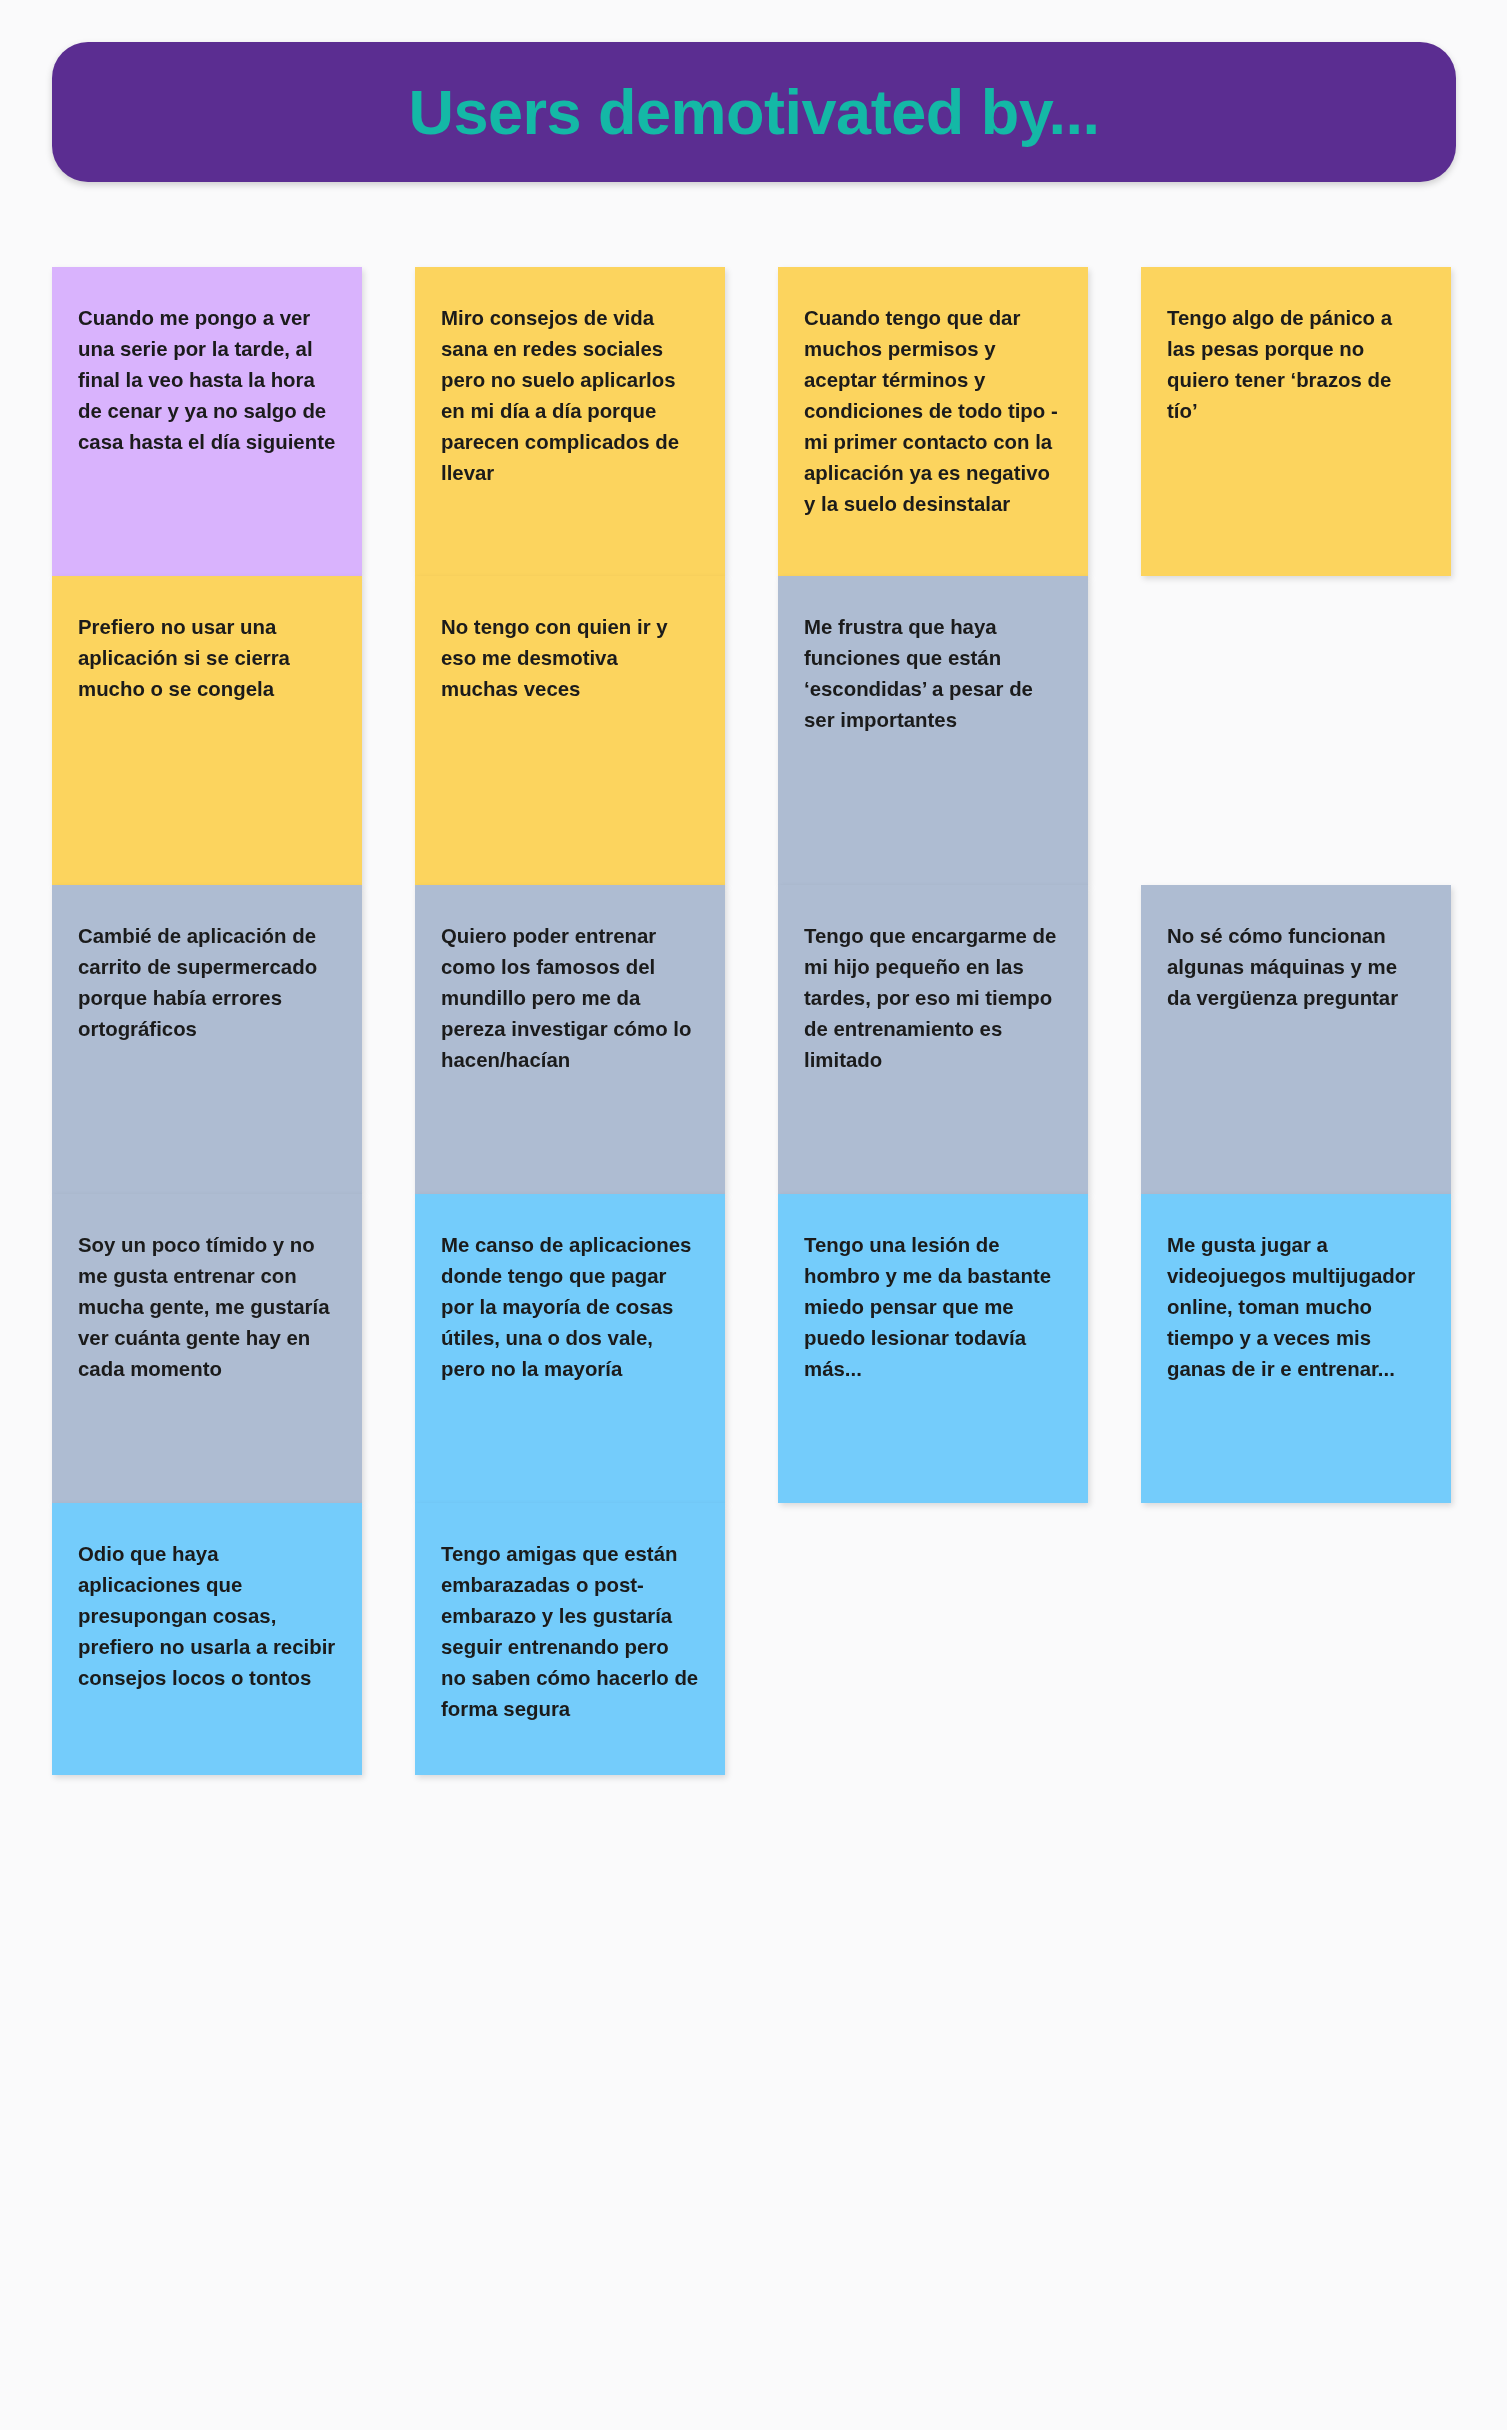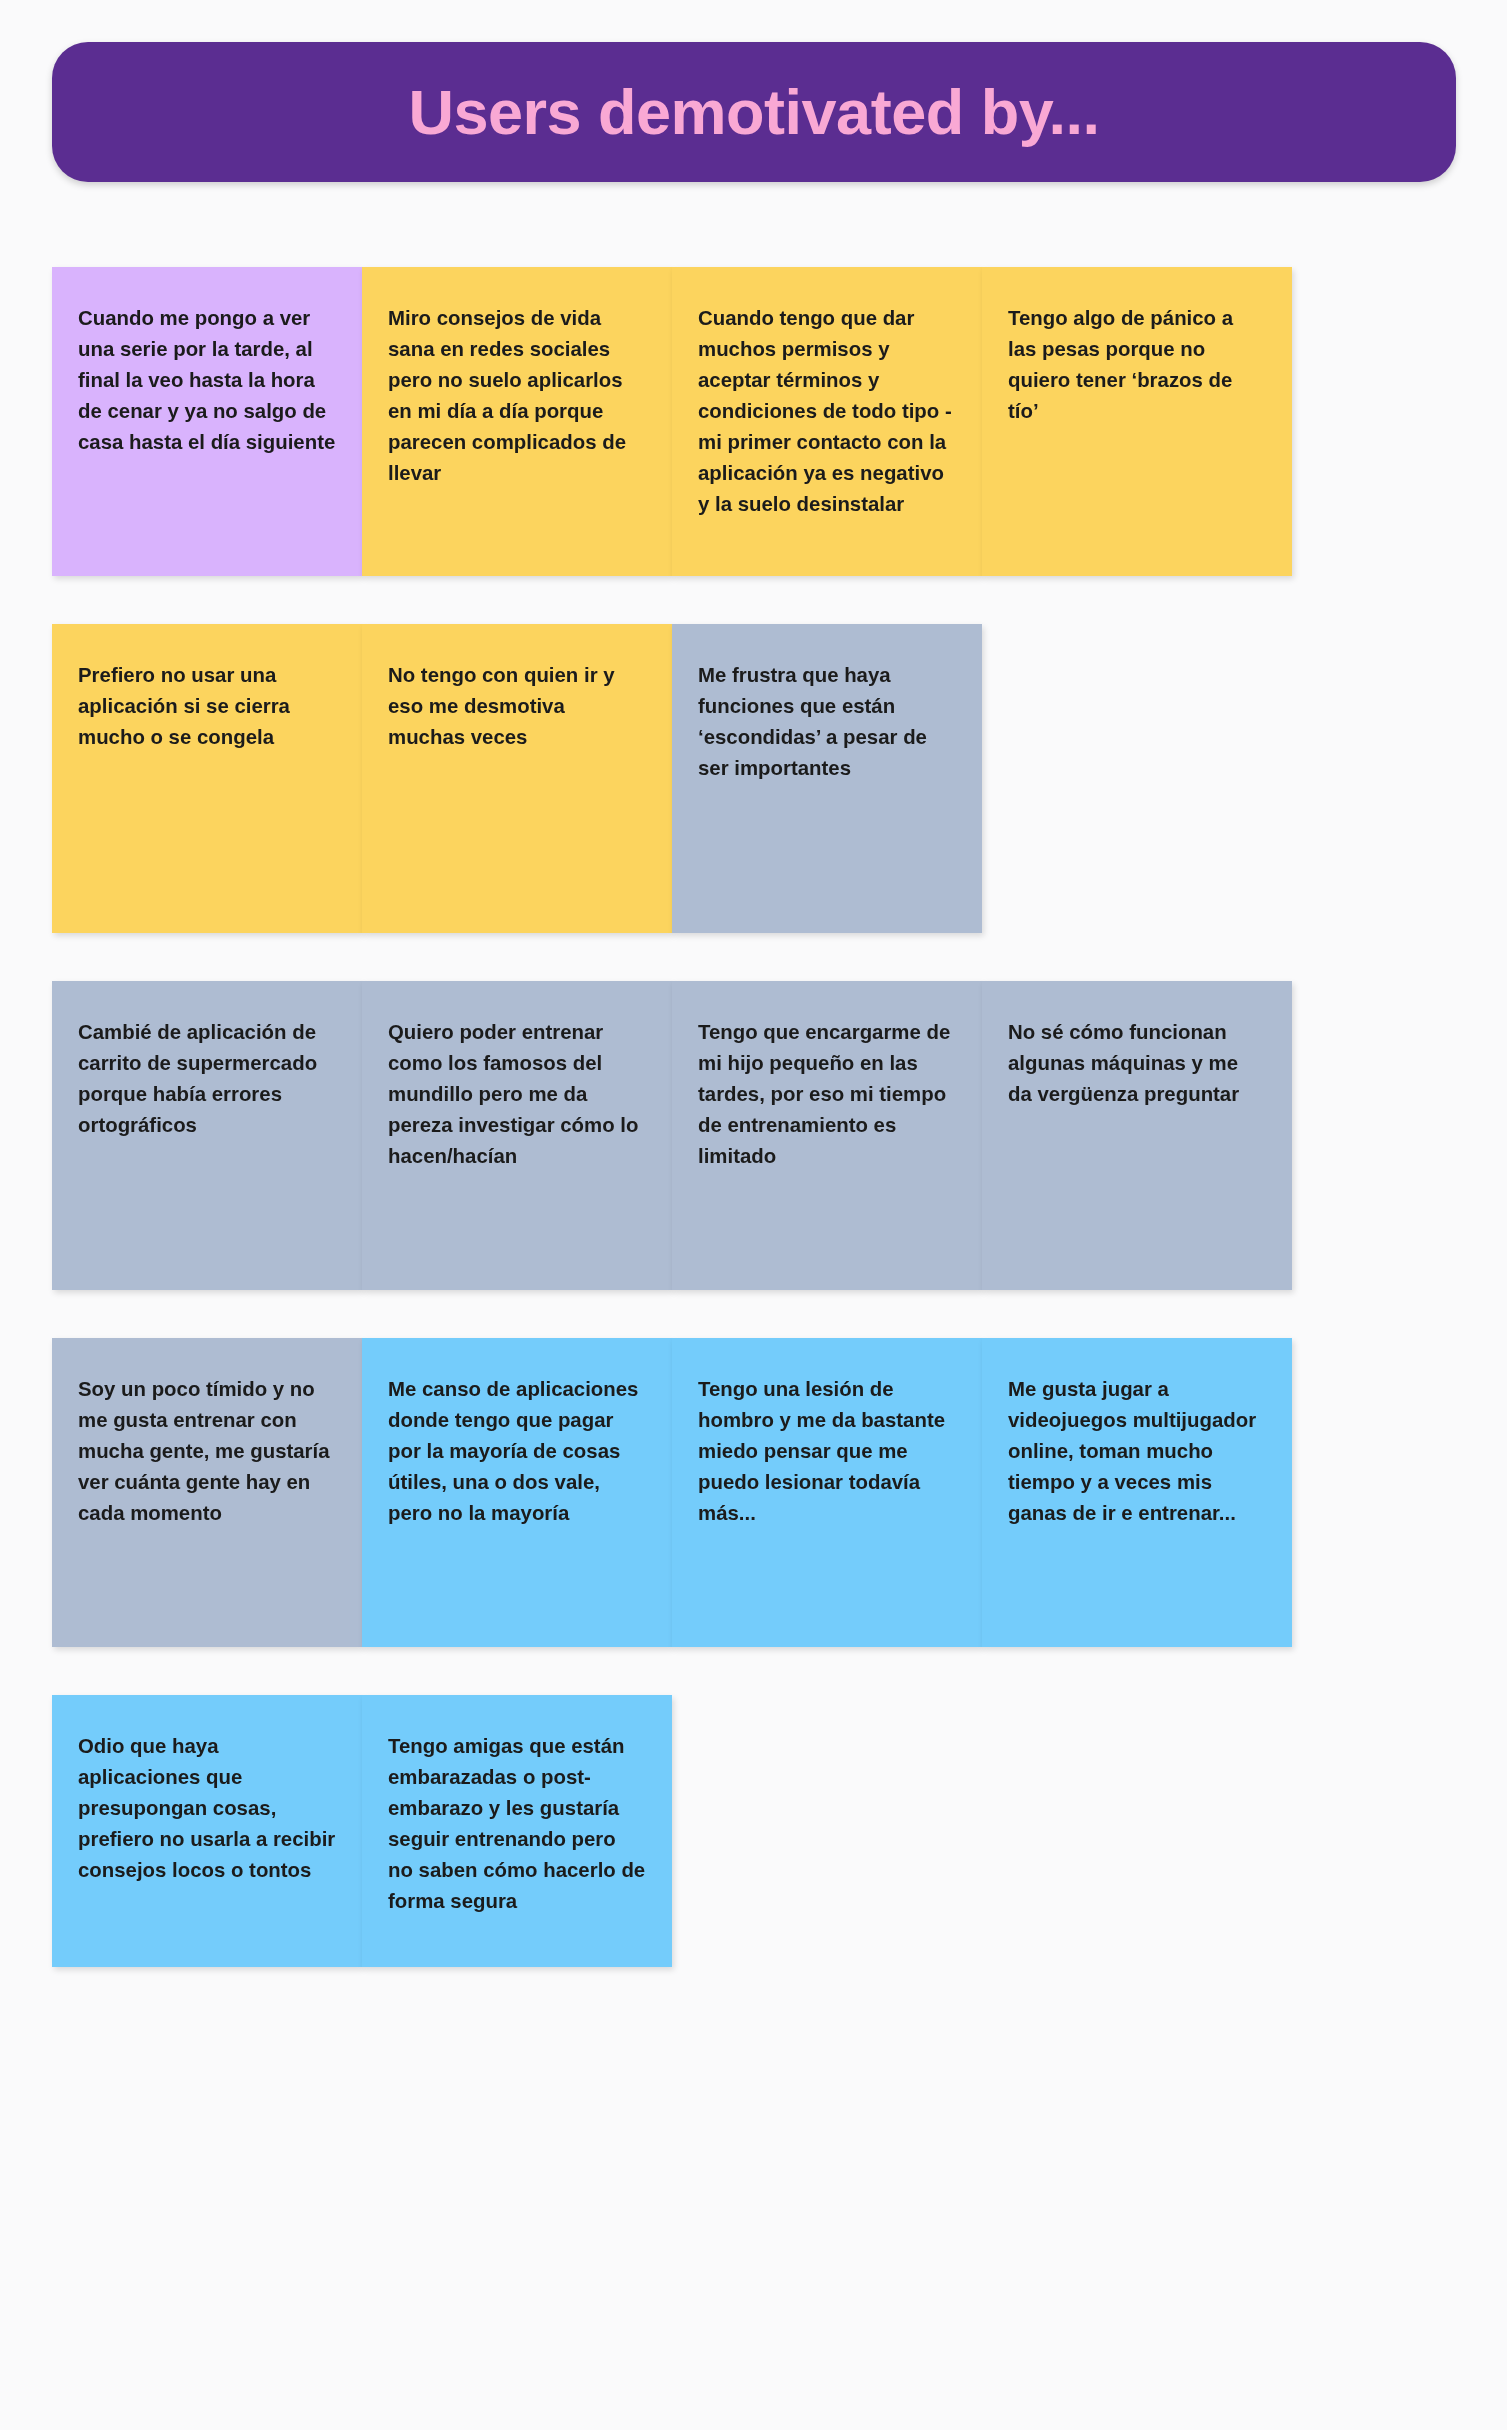--- a/index.html
+++ b/index.html
@@ -30,40 +30,40 @@
     height: 140px;
     background: #5b2d91;
     border-radius: 36px;
     display: flex;
     align-items: center;
     justify-content: center;
     box-shadow: 0 3px 7px rgba(0,0,0,0.18);
     box-sizing: border-box;
   }
   .header-title {
-    color: #f9a8d4;
+    color: #14b8a6;
     font-size: 63px;
     font-weight: bold;
     letter-spacing: -0.5px;
     line-height: 1;
     text-align: center;
     white-space: nowrap;
   }
 
   
   .grid {
     position: absolute;
     left: 52px;
     top: 267px;
     width: 1408px;
   }
 
   .row {
     display: flex;
-    margin-bottom: 48px;
+    gap: 53px;
   }
 
   .note {
     width: 310px;
     box-sizing: border-box;
     padding: 36px 26px 26px 26px;
     box-shadow: 2px 3px 6px rgba(0,0,0,0.13);
     overflow: hidden;
   }
 

